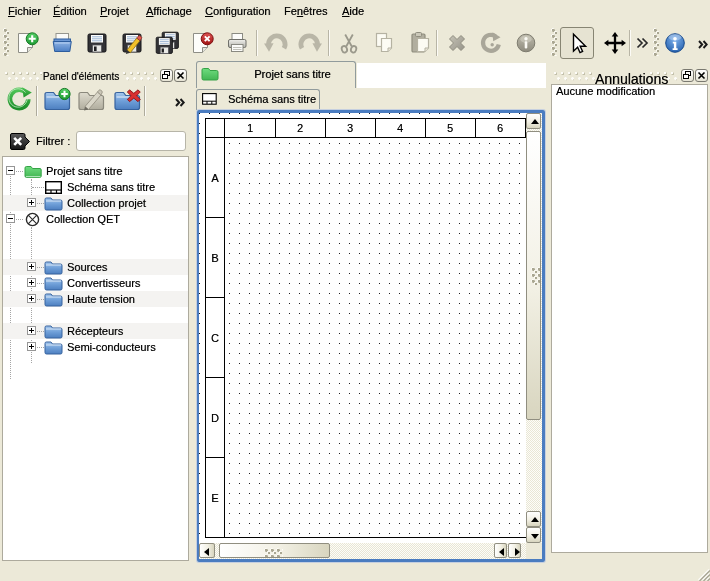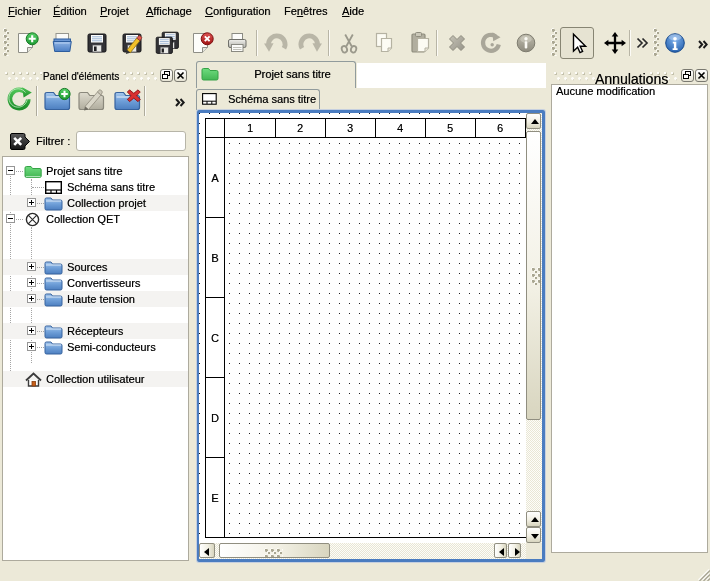--- a/index.html
+++ b/index.html
@@ -486,28 +486,20 @@
               <stop offset="0" stop-color="#a6c8ee"></stop>
               <stop offset="0.5" stop-color="#6f9fd8"></stop>
               <stop offset="1" stop-color="#4d7fc0"></stop>
             </linearGradient>
           </defs>
           <path d="M1 3.5 Q1 2 2.3 2 L7 2 L8.5 4 L16.5 4 Q18 4 18 5.5 L18 12.5 Q18 14 16.5 14 L2.5 14 Q1 14 1 12.5 Z" fill="url(#bf)" stroke="#36629e" stroke-width="1"></path>
           <path d="M2 5 L17 5" stroke="#d8e6f6" stroke-width="1" fill="none"></path>
         </svg></div>
       <div class="tlabel" style="left:64px;">Semi-conducteurs</div>
     </div>
-    <div class="trow alt" style="top:214px;">
-      <div class="abs" style="left:22px;top:1px;"><svg width="17" height="15">
-          <path d="M1 8.5 L8.5 1.5 L16 8.5" fill="none" stroke="#3c3c3c" stroke-width="1.8"></path>
-          <path d="M3.5 8 L3.5 14 L13.5 14 L13.5 8" fill="#fefefc" stroke="#3c3c3c" stroke-width="1.4"></path>
-          <rect x="7" y="9.5" width="3.5" height="4.5" fill="#c8601a" stroke="#8a3d0d" stroke-width="0.8"></rect>
-        </svg></div>
-      <div class="tlabel" style="left:43px;">Collection utilisateur</div>
-    </div>
   </div>
 
 <div class="abs" style="left:196px;top:61px;width:160px;height:27px;background:#ece9d8;border:1px solid #919b9c;border-bottom:none;border-radius:3px 3px 0 0;"></div>
 <div class="abs" style="left:357px;top:63px;width:189px;height:25px;background:#fff;"></div>
 <div class="abs" style="left:223px;top:68px;width:139px;text-align:center;">Projet sans titre</div>
 <div class="abs" style="left:196px;top:89px;width:124px;height:21px;background:#ece9d8;border:1px solid #919b9c;border-bottom:none;border-radius:3px 3px 0 0;"></div>
 <div class="abs" style="left:228px;top:93px;">Schéma sans titre</div>
 <div class="abs" style="left:201px;top:66px;"><svg width="18" height="15">
       <defs>
         <linearGradient id="gtf" x1="0" y1="0" x2="0" y2="1">

